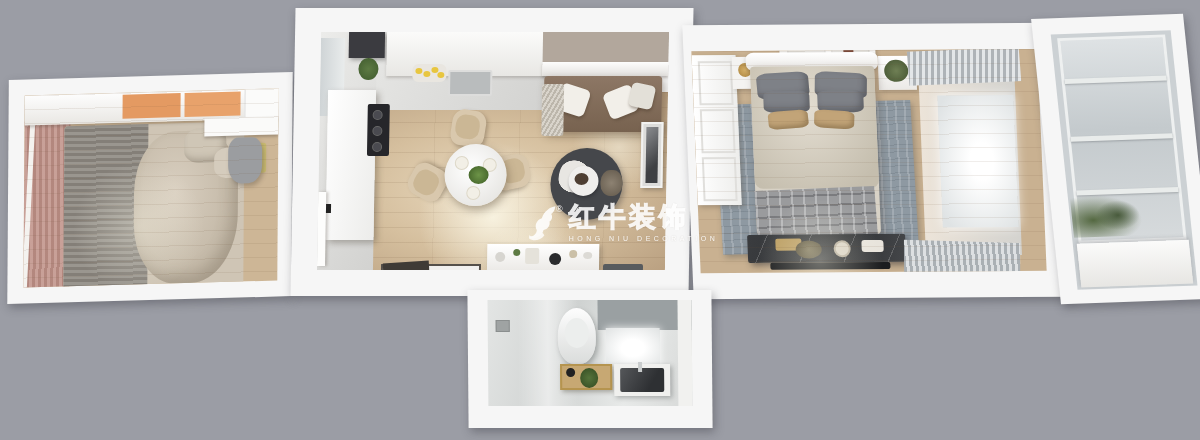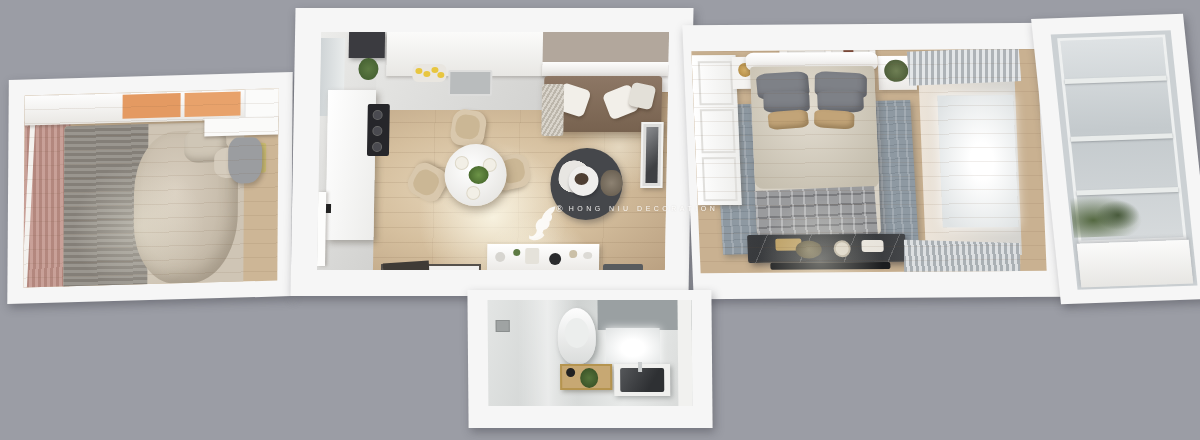--- a/index.html
+++ b/index.html
@@ -336,17 +336,18 @@
     </div>
   </div>
 
   <div class="watermark">
     <svg class="wm-logo" viewBox="0 0 40 44">
       <path fill="#ffffff" d="M28 4c3-3 9-4 9-4s-1 7-5 9c2 3 1 7-2 9 1 5-2 9-7 10-2 7-10 12-17 9 6-2 9-5 9-9-3-6 0-12 6-14 1-4 4-8 7-10z"></path>
       <path fill="#ffffff" d="M6 34c4 3 12 1 15-4l3 4c-4 6-13 8-18 4z" opacity=".9"></path>
     </svg>
     <span class="wm-reg">®</span>
     <div class="wm-textcol">
+      <div class="wm-brand">红牛装饰</div>
       <div class="wm-sub">HONG NIU DECORATION</div>
     </div>
   </div>
 
 </div>
 
 </body></html>

